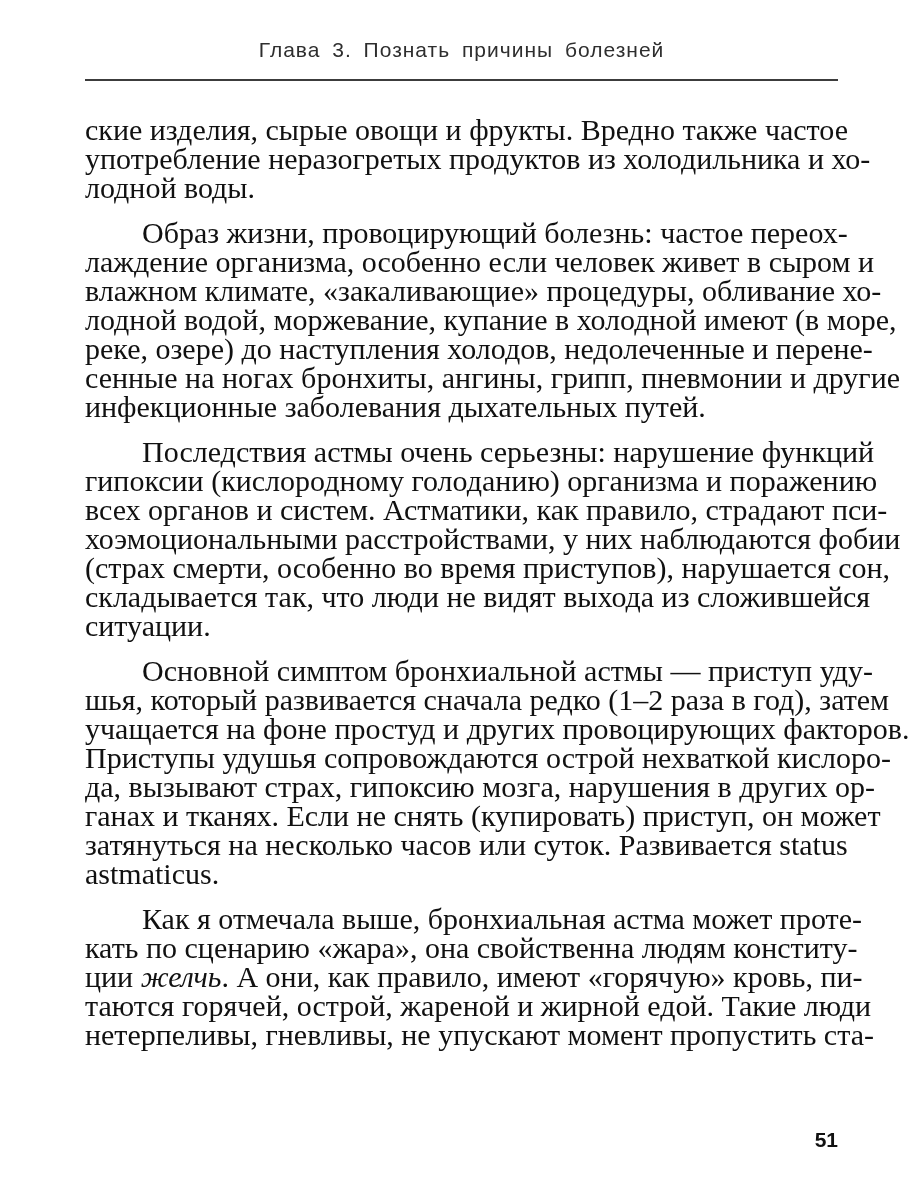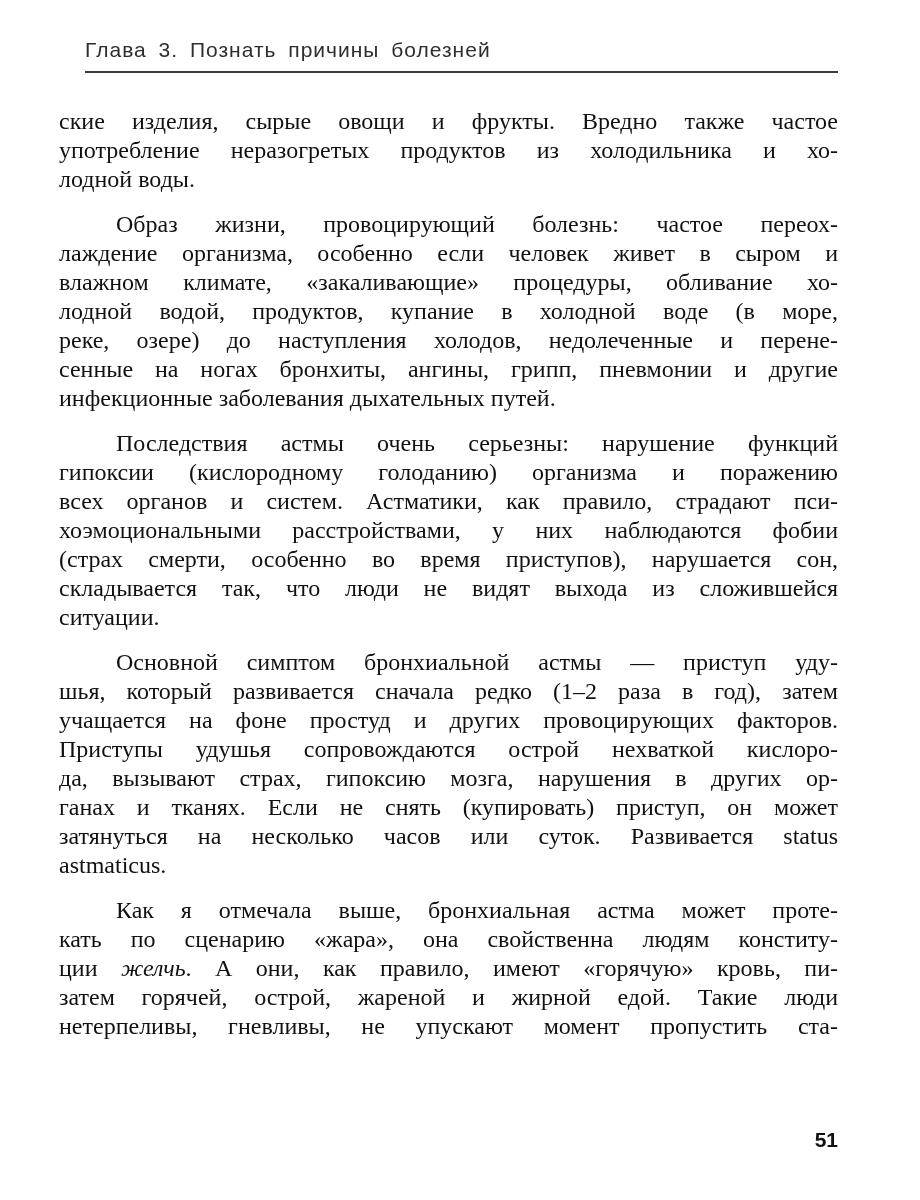--- a/index.html
+++ b/index.html
@@ -7,31 +7,32 @@
     position: relative;
     width: 920px;
     height: 1200px;
     background: #ffffff;
     overflow: hidden;
     font-family: "Liberation Serif", serif;
     color: #111111;
   }
   .header {
     margin: 38px 82px 0 85px;
-    padding-bottom: 9px;
+    padding-bottom: 17px;
     border-bottom: 2px solid #3c3c3c;
+    text-align: center;
     font-family: "Liberation Sans", sans-serif;
     font-size: 21px;
     letter-spacing: 1px;
     word-spacing: 5px;
     color: #2e2e2e;
   }
   .body-text {
-    margin: 34px 82px 0 59px;
-    font-size: 24px;
+    margin: 34px 82px 0 85px;
+    font-size: 30px;
     line-height: 29px;
   }
   .para { margin: 0 0 16px 0; }
   .para:last-child { margin-bottom: 0; }
   .line {
     text-align: justify;
     text-align-last: justify;
     white-space: nowrap;
   }
   .line.last {
@@ -62,21 +63,21 @@
     <div class="para">
       <div class="line">ские изделия, сырые овощи и фрукты. Вредно также частое</div>
       <div class="line">употребление неразогретых продуктов из холодильника и хо-</div>
       <div class="line last">лодной воды.</div>
     </div>
 
     <div class="para">
       <div class="line indent">Образ жизни, провоцирующий болезнь: частое переох-</div>
       <div class="line">лаждение организма, особенно если человек живет в сыром и</div>
       <div class="line">влажном климате, «закаливающие» процедуры, обливание хо-</div>
-      <div class="line">лодной водой, продуктов, купание в холодной воде (в море,</div>
+      <div class="line">лодной водой, моржевание, купание в холодной имеют (в море,</div>
       <div class="line">реке, озере) до наступления холодов, недолеченные и перене-</div>
       <div class="line">сенные на ногах бронхиты, ангины, грипп, пневмонии и другие</div>
       <div class="line last">инфекционные заболевания дыхательных путей.</div>
     </div>
 
     <div class="para">
       <div class="line indent">Последствия астмы очень серьезны: нарушение функций</div>
       <div class="line">гипоксии (кислородному голоданию) организма и поражению</div>
       <div class="line">всех органов и систем. Астматики, как правило, страдают пси-</div>
       <div class="line">хоэмоциональными расстройствами, у них наблюдаются фобии</div>
@@ -95,21 +96,21 @@
       <div class="line">затянуться на несколько часов или суток. Развивается status</div>
       <div class="line last">astmaticus.</div>
     </div>
 
     <div class="para">
       <div class="line indent">Как я отмечала выше, бронхиальная астма может проте-</div>
       <div class="line">кать по сценарию «жара», она свойственна людям конститу-</div>
       <div class="line">
         <span>ции </span><i>желчь</i><span>. А они, как правило, имеют «горячую» кровь, пи-</span>
       </div>
-      <div class="line">затем горячей, острой, жареной и жирной едой. Такие люди</div>
+      <div class="line">таются горячей, острой, жареной и жирной едой. Такие люди</div>
       <div class="line">нетерпеливы, гневливы, не упускают момент пропустить ста-</div>
     </div>
 
   </div>
 
   <div class="page-number">51</div>
 
 </div>
 
 </body></html>

